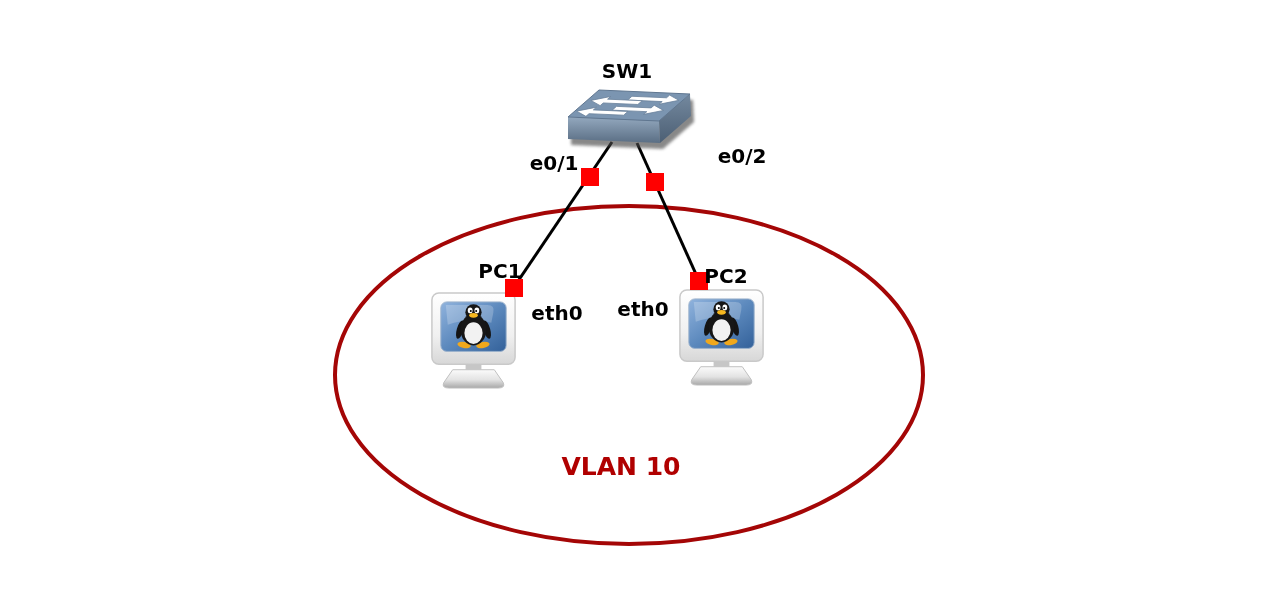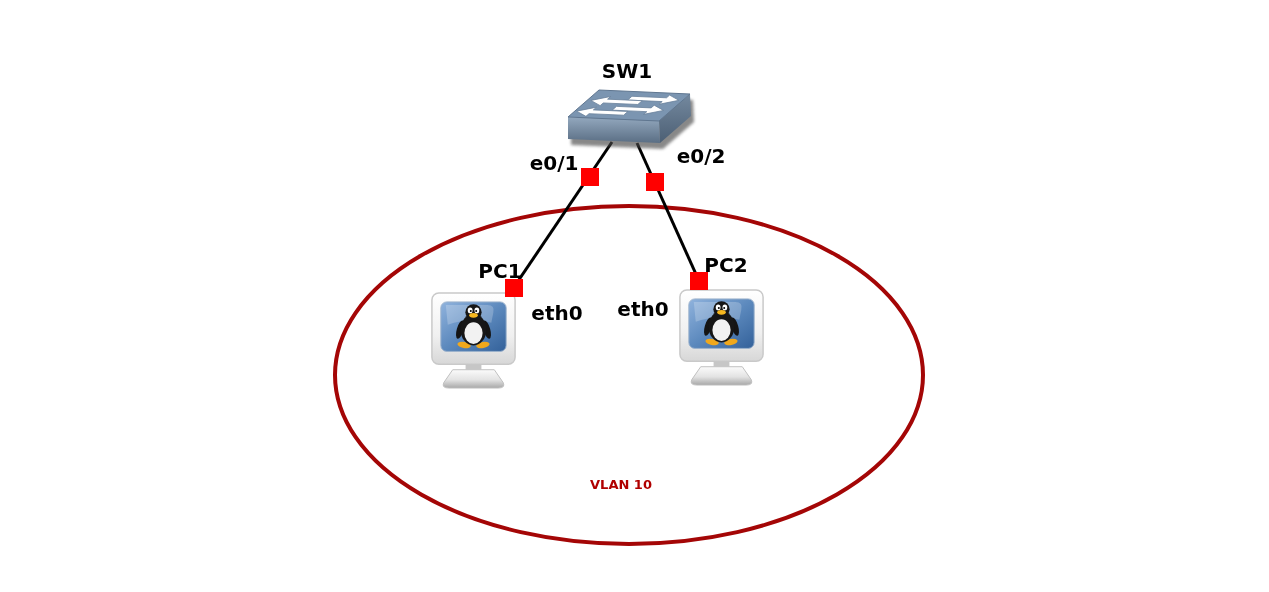--- a/index.html
+++ b/index.html
@@ -26,22 +26,21 @@
     transform: translate(-50%, -50%);
     font-weight: 700;
     font-size: 20px;
     color: #000000;
     white-space: nowrap;
     letter-spacing: 0px;
     user-select: none;
   }
   .lbl.vlan {
     color: #b00000;
-    font-size: 13px;
-    margin-top: 18px;
+    font-size: 25px;
   }
 </style>
 </head>
 <body>
 
 <div class="canvas">
 
   <svg class="diagram" width="1269" height="592" viewBox="0 0 1269 592">
     <defs>
       <linearGradient id="gradMonitor" x1="0" y1="0" x2="0" y2="1">
@@ -116,20 +115,20 @@
     <use href="#pc-icon" x="672" y="288" width="99" height="103"></use>
 
     <rect x="581" y="168" width="18" height="18" fill="#ff0000"></rect>
     <rect x="646" y="173" width="18" height="18" fill="#ff0000"></rect>
     <rect x="505" y="279" width="18" height="18" fill="#ff0000"></rect>
     <rect x="690" y="272" width="18" height="18" fill="#ff0000"></rect>
   </svg>
 
   <div class="lbl" style="left:627px; top:71px">SW1</div>
   <div class="lbl" style="left:554px; top:163px">e0/1</div>
-  <div class="lbl" style="left:701px; top:156px">e0/2</div>
+  <div class="lbl" style="left:742px; top:156px">e0/2</div>
   <div class="lbl" style="left:500px; top:271px">PC1</div>
-  <div class="lbl" style="left:726px; top:265px">PC2</div>
+  <div class="lbl" style="left:726px; top:276px">PC2</div>
   <div class="lbl" style="left:557px; top:313px">eth0</div>
   <div class="lbl" style="left:643px; top:309px">eth0</div>
   <div class="lbl vlan" style="left:621px; top:466px">VLAN 10</div>
 
 </div>
 
 </body></html>

